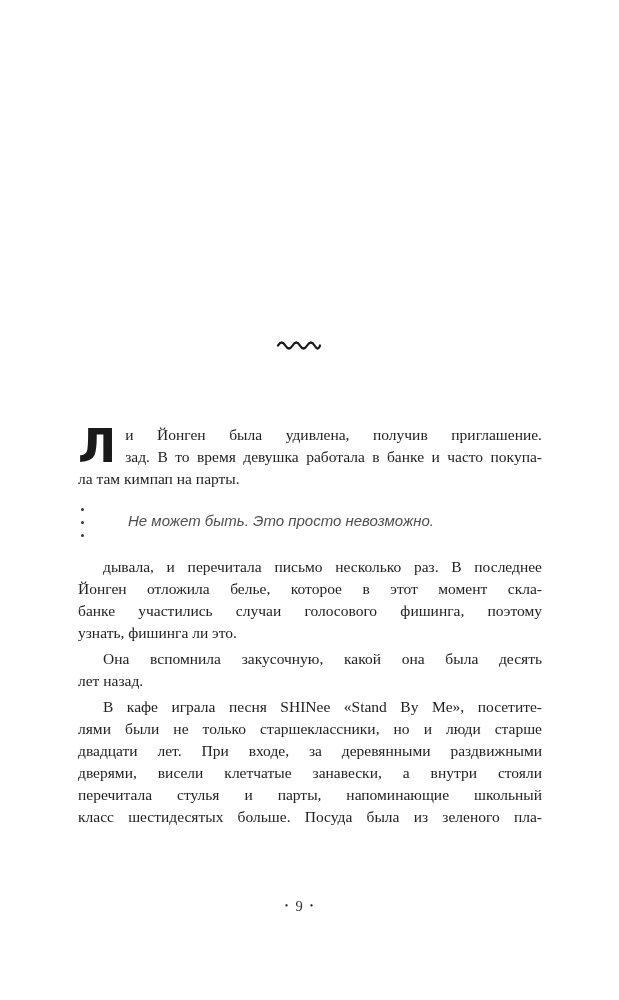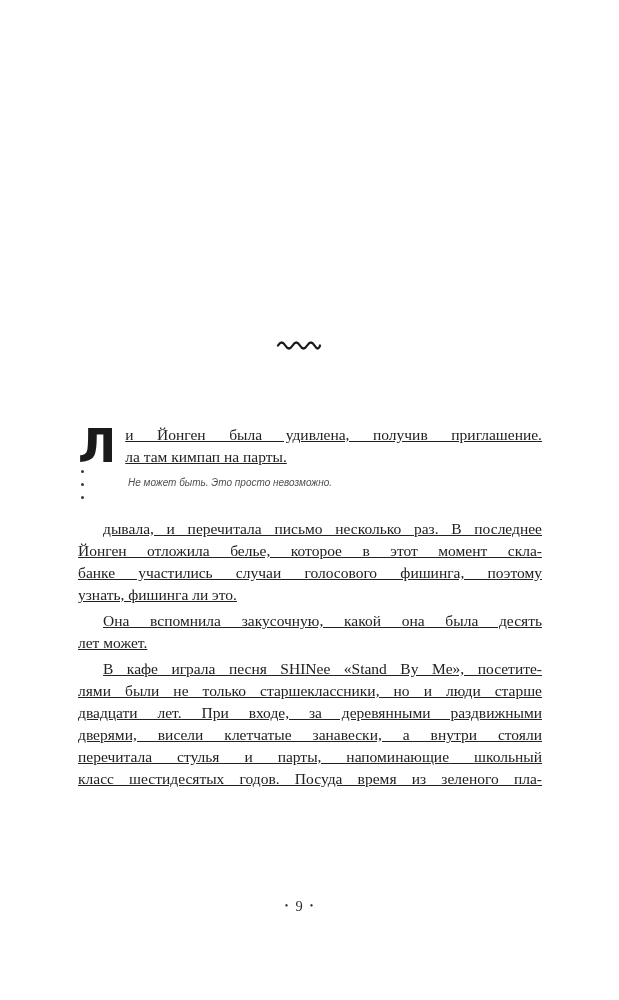--- a/index.html
+++ b/index.html
@@ -18,21 +18,20 @@
 
   
   .text-block{
     position:absolute;left:78px;top:424px;width:464px;
     font-size:15.5px;line-height:22px;color:#222222;
   }
   .para{margin:0 0 4px 0;}
   .line{
     text-align:justify;
     text-align-last:justify;
-    text-decoration:underline;
     -moz-text-align-last:justify;
   }
   .line.last{
     text-align-last:left;
     -moz-text-align-last:left;
   }
   .indent .line:first-child{text-indent:25px;}
 
   
   .drop-cap{
@@ -42,24 +41,24 @@
     font-size:46px;
     line-height:40px;
     height:42px;
     margin:2px 9px 0 0;
     color:#1a1a1a;
   }
 
   
   .quote{
     position:relative;
-    margin:4px 0 24px 0;
+    margin:20px 0 24px 0;
     font-family:"Liberation Sans", sans-serif;
     font-style:italic;
-    font-size:10px;
+    font-size:15px;
     line-height:22px;
     color:#4f4f4f;
   }
   .qline{margin-left:50px;}
   .qdots{
     position:absolute;left:3px;top:-2px;
     display:flex;flex-direction:column;gap:10px;
   }
   .qdots i{
     display:block;width:3px;height:3px;border-radius:50%;
@@ -87,47 +86,48 @@
   <div class="ornament">
     <svg width="46" height="12" viewBox="0 0 46 12">
       <path d="M2 7.5 Q5.7 1.5 9.3 7.5 T16.6 7.5 T23.9 7.5 T31.2 7.5 T38.5 7.5 T44 7.5" fill="none" stroke-width="2.3" stroke-linecap="round" stroke="#1a1a1a"></path>
     </svg>
   </div>
 
   <div class="text-block" id="text-block">
       <div class="para opening">
         <span class="drop-cap">Л</span>
         <div class="line">и Йонген была удивлена, получив приглашение.</div>
+        <div class="line">зад. В то время девушка работала в банке и часто покупа-</div>
         <div class="line last">ла там кимпап на парты.</div>
       </div>
       <div class="quote">
         <span class="qdots">
           <i></i>
           <i></i>
           <i></i>
         </span>
         <div class="qline">Не может быть. Это просто невозможно.</div>
       </div>
       <div class="para indent">
         <div class="line">дывала, и перечитала письмо несколько раз. В последнее</div>
         <div class="line">Йонген отложила белье, которое в этот момент скла-</div>
         <div class="line">банке участились случаи голосового фишинга, поэтому</div>
         <div class="line last">узнать, фишинга ли это.</div>
       </div>
       <div class="para indent">
         <div class="line">Она вспомнила закусочную, какой она была десять</div>
-        <div class="line last">лет может.</div>
+        <div class="line last">лет назад.</div>
       </div>
       <div class="para indent">
         <div class="line">В кафе играла песня SHINee «Stand By Me», посетите-</div>
         <div class="line">лями были не только старшеклассники, но и люди старше</div>
         <div class="line">двадцати лет. При входе, за деревянными раздвижными</div>
         <div class="line">дверями, висели клетчатые занавески, а внутри стояли</div>
         <div class="line">перечитала стулья и парты, напоминающие школьный</div>
-        <div class="line">класс шестидесятых годов. Посуда время из зеленого пла-</div>
+        <div class="line">класс шестидесятых больше. Посуда была из зеленого пла-</div>
       </div>
     </div>
 
   <div class="footer">
     <span class="bullet">•</span><span>9</span><span class="bullet">•</span>
   </div>
 
 </div>
 
 </body></html>

